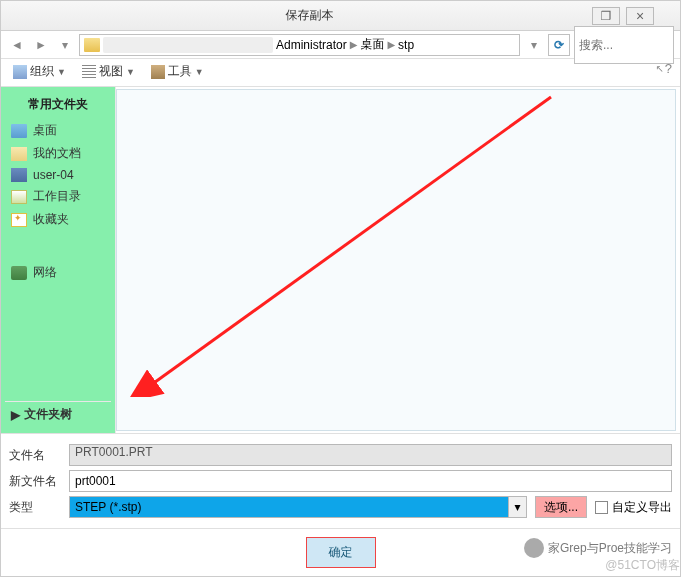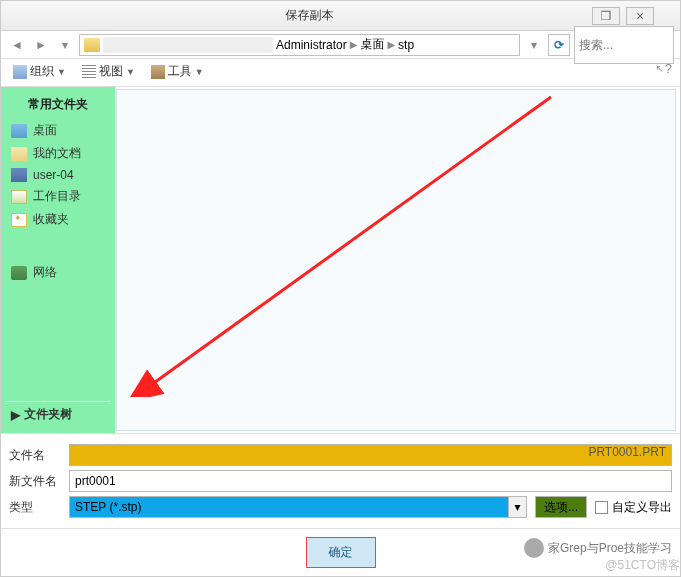--- a/index.html
+++ b/index.html
@@ -28,24 +28,24 @@
 .side-item { display: flex; align-items: center; gap: 6px; padding: 3px 6px; color: #333; }
 .side-item .sicon { width: 16px; height: 14px; }
 .side-spacer { height: 30px; }
 .filearea { flex: 1; background: #f7fbfd; border: 1px solid #d0e0e8; margin: 2px 4px 2px 0; position: relative; }
 .side-footer { padding: 4px 6px; border-top: 1px solid #e8e8e8; display: flex; align-items: center; gap: 4px; font-weight: bold; color: #333; margin-top: auto; }
 .sidewrap { display: flex; flex-direction: column; height: 100%; }
 .formarea { padding: 6px 8px; background: #fff; border-top: 1px solid #e0e0e0; }
 .formrow { display: flex; align-items: center; gap: 8px; margin: 4px 0; }
 .formlabel { width: 52px; color: #333; }
 .forminput { flex: 1; height: 22px; border: 1px solid #b8b8b8; padding: 0 5px; background: #fff; }
-.forminput.readonly { background: #eab308; color: #555; text-align: right; }
+.forminput.readonly { background: #e5e5e5; color: #555; }
 .typeselect { flex: 1; height: 22px; border: 1px solid #b8b8b8; background: #0ea5e9; display: flex; align-items: center; padding: 0 5px; position: relative; }
 .typeselect .caret { position: absolute; right: 0; top: 0; width: 18px; height: 100%; border-left: 1px solid #b8b8b8; display: flex; align-items: center; justify-content: center; background: #f0f0f0; }
-.optbtn { height: 22px; padding: 0 8px; border: 1px solid #b8b8b8; background: #4d7c0f; display: flex; align-items: center; }
+.optbtn { height: 22px; padding: 0 8px; border: 1px solid #b8b8b8; background: #fca5a5; display: flex; align-items: center; }
 .checkbox { width: 13px; height: 13px; border: 1px solid #888; background: #fff; display: inline-block; }
 .footer { height: 48px; display: flex; align-items: center; justify-content: center; border-top: 1px solid #e0e0e0; position: relative; }
 .okbutton { padding: 6px 22px; background: #cfe7f5; border: 1px solid #ef4444; color: #1a5a7a; }
 .arrow { position: absolute; pointer-events: none; z-index: 10; }
 .watermark { position: absolute; right: 8px; bottom: 18px; color: #7a7a7a; font-size: 13px; display: flex; align-items: center; gap: 4px; }
 .watermark2 { position: absolute; right: 0; bottom: 2px; color: #c0c0c0; font-size: 12px; }
 .chaticon { width: 20px; height: 20px; border-radius: 50%; background: #aaa; display: inline-block; }
 
 .i-desktop{background:linear-gradient(#7ec0e8,#5a9cd0);border-radius:1px;}
 .i-doc{background:linear-gradient(#f7e9b0,#e8d080);}

